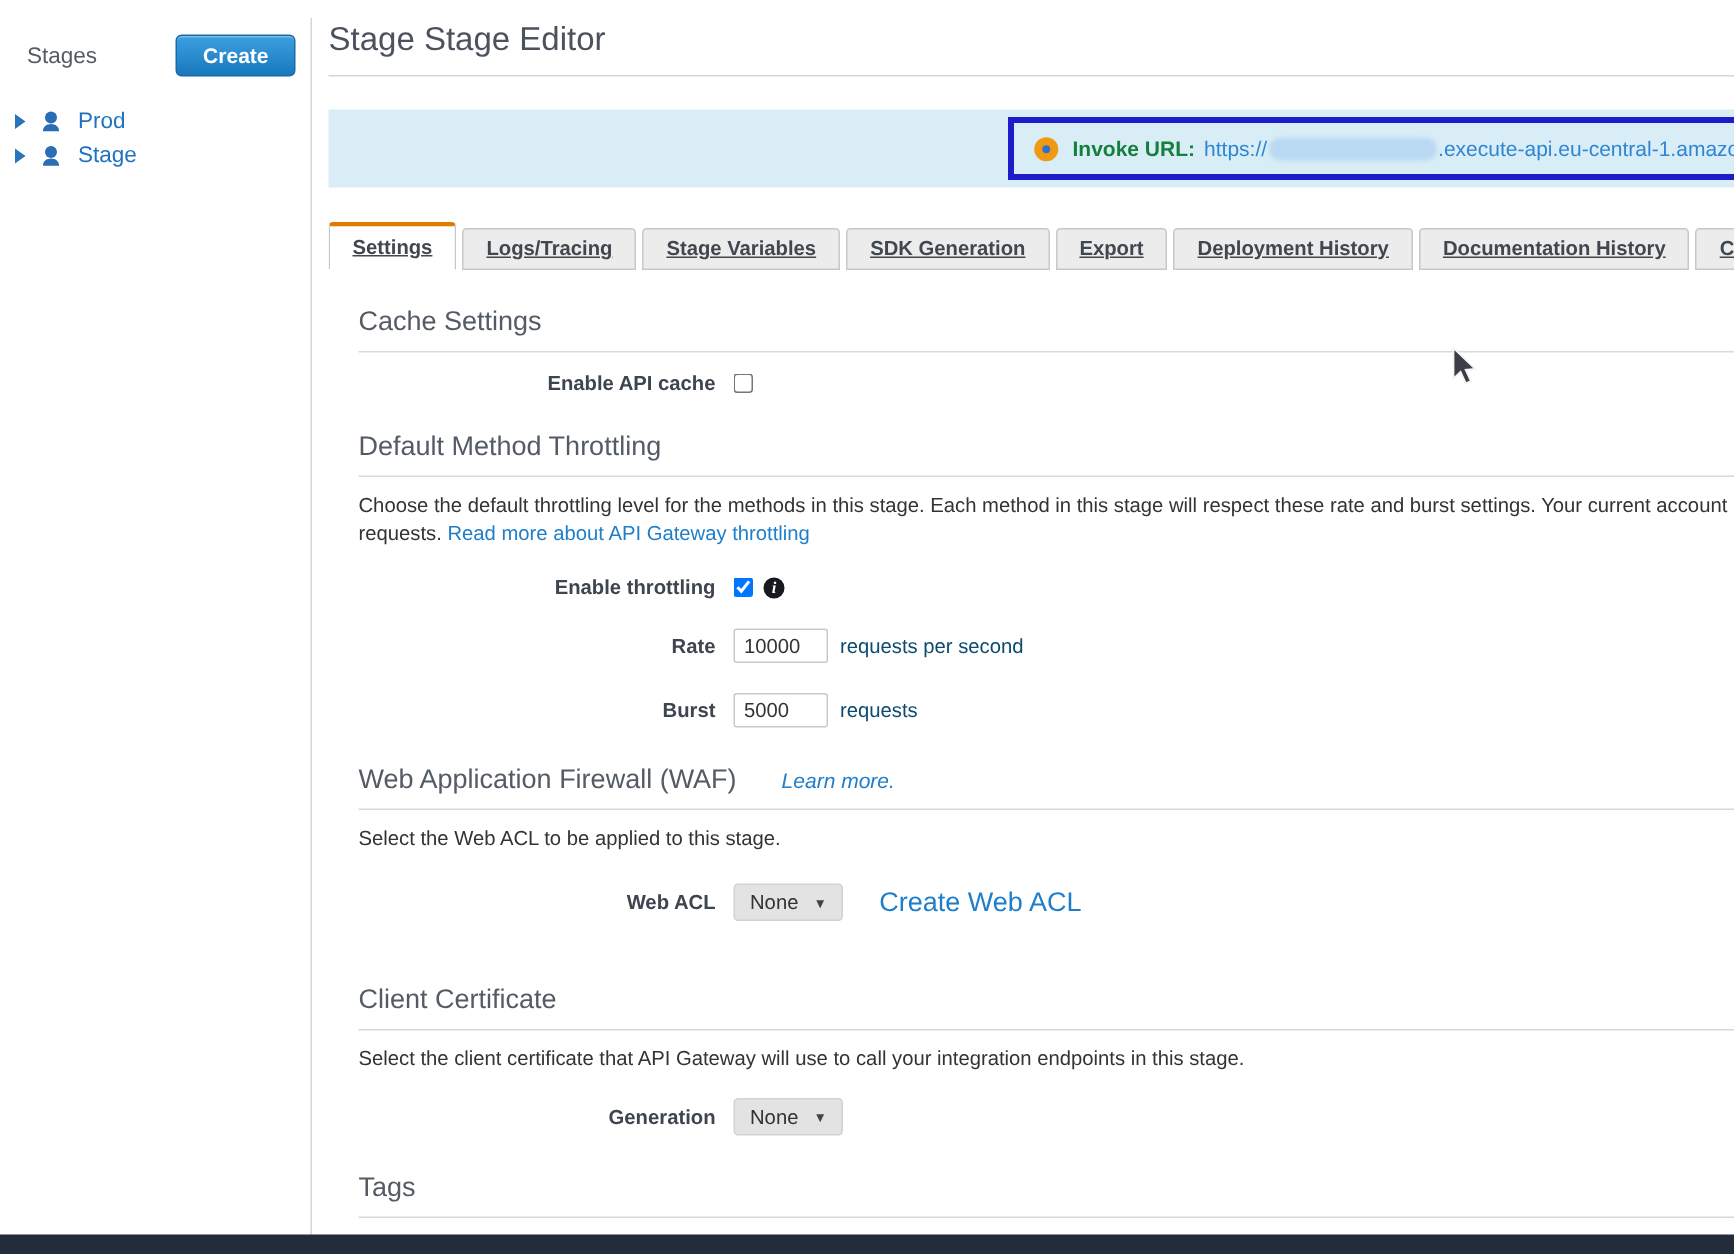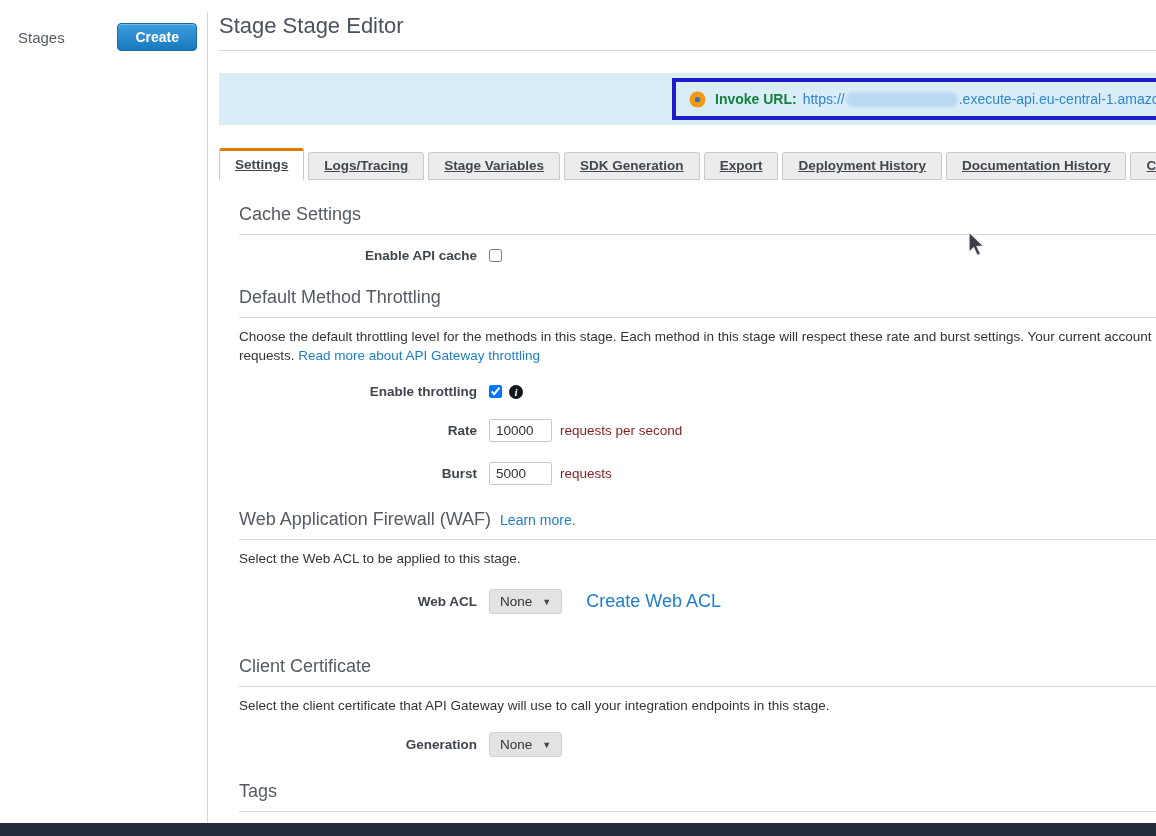--- a/index.html
+++ b/index.html
@@ -51,43 +51,65 @@
   h2.section-title { font-size:18px; font-weight:400; color:#545b64; margin-top:24px;
                      font-family:"Liberation Sans", sans-serif; }
   .section-divider { border-bottom:1px solid #d9d9d9; margin-top:9px; }
 
   .desc { font-size:13.5px; color:#333; line-height:19px; margin-top:9px; white-space:nowrap; }
   .form-row { display:flex; align-items:center; }
   .form-label { width:250px; min-width:250px; text-align:right; font-weight:bold;
                 color:#3e454e; padding-right:12px; font-size:13.5px; }
   .text-input { width:63px; padding:3px 6px; border:1px solid #c9c9c9; border-radius:2px;
                 font-size:13.5px; color:#333; font-family:"Liberation Sans", sans-serif; }
-  .suffix { margin-left:8px; font-size:13.5px; color:#7f1d1d; }
+  .suffix { margin-left:8px; font-size:13.5px; color:#0c4a6e; }
   .dropdown { display:inline-flex; align-items:center; background:#e3e3e3;
               border:1px solid #d2d2d2; border-radius:3px; padding:4px 10px;
               font-size:13.5px; color:#333; cursor:pointer; }
   .caret-down-icon { font-size:9px; color:#444; margin-left:10px; }
   .info-icon { display:inline-flex; align-items:center; justify-content:center;
                width:14px; height:14px; border-radius:50%; background:#16191f; color:#fff;
                font-family:"Liberation Serif", serif; font-style:italic; font-weight:bold;
                font-size:11px; margin-left:7px; }
-  .learn-more { font-size:14px; margin-left:9px; }
+  .learn-more { font-size:14px; margin-left:30px;font-style:italic; }
   .inline-link-gap { margin-left:24px; font-size:18px; }
 
   .bottom-bar { position:absolute; left:0; top:823px; width:1156px; height:13px;
                 background:#232c3a; }
   .cursor { position:absolute; left:968px; top:231px; z-index:50; pointer-events:none; }
 </style>
 </head>
 <body>
 
 <div class="sidebar">
   <div class="sidebar-header">
     <span class="sidebar-title">Stages</span>
     <button class="create-btn">Create</button>
+  </div>
+  <div class="tree">
+    <div class="tree-row">
+      <span class="caret-right-icon"></span>
+      <span class="stage-glyph">
+        <svg width="16" height="16" viewBox="0 0 16 16">
+          <circle cx="8" cy="5.4" r="4" fill="#2a6db5"></circle>
+          <path d="M2.6 14.5 C2.6 11.4 5 9.6 8 9.6 C11 9.6 13.4 11.4 13.4 14.5 Z" fill="#2a6db5"></path>
+        </svg>
+      </span>
+      <a class="tree-link">Prod</a>
+    </div>
+    <div class="tree-row">
+      <span class="caret-right-icon"></span>
+      <span class="stage-glyph">
+        <svg width="16" height="16" viewBox="0 0 16 16">
+          <circle cx="8" cy="5.4" r="4" fill="#2a6db5"></circle>
+          <path d="M2.6 14.5 C2.6 11.4 5 9.6 8 9.6 C11 9.6 13.4 11.4 13.4 14.5 Z" fill="#2a6db5"></path>
+        </svg>
+      </span>
+      <a class="tree-link">Stage</a>
+    </div>
   </div>
 </div>
 
 <div class="main">
   <div class="page-title">Stage Stage Editor</div>
   <div class="title-divider"></div>
 
   <div class="banner">
     <div class="invoke-box">
       <span style="display:inline-flex;">

